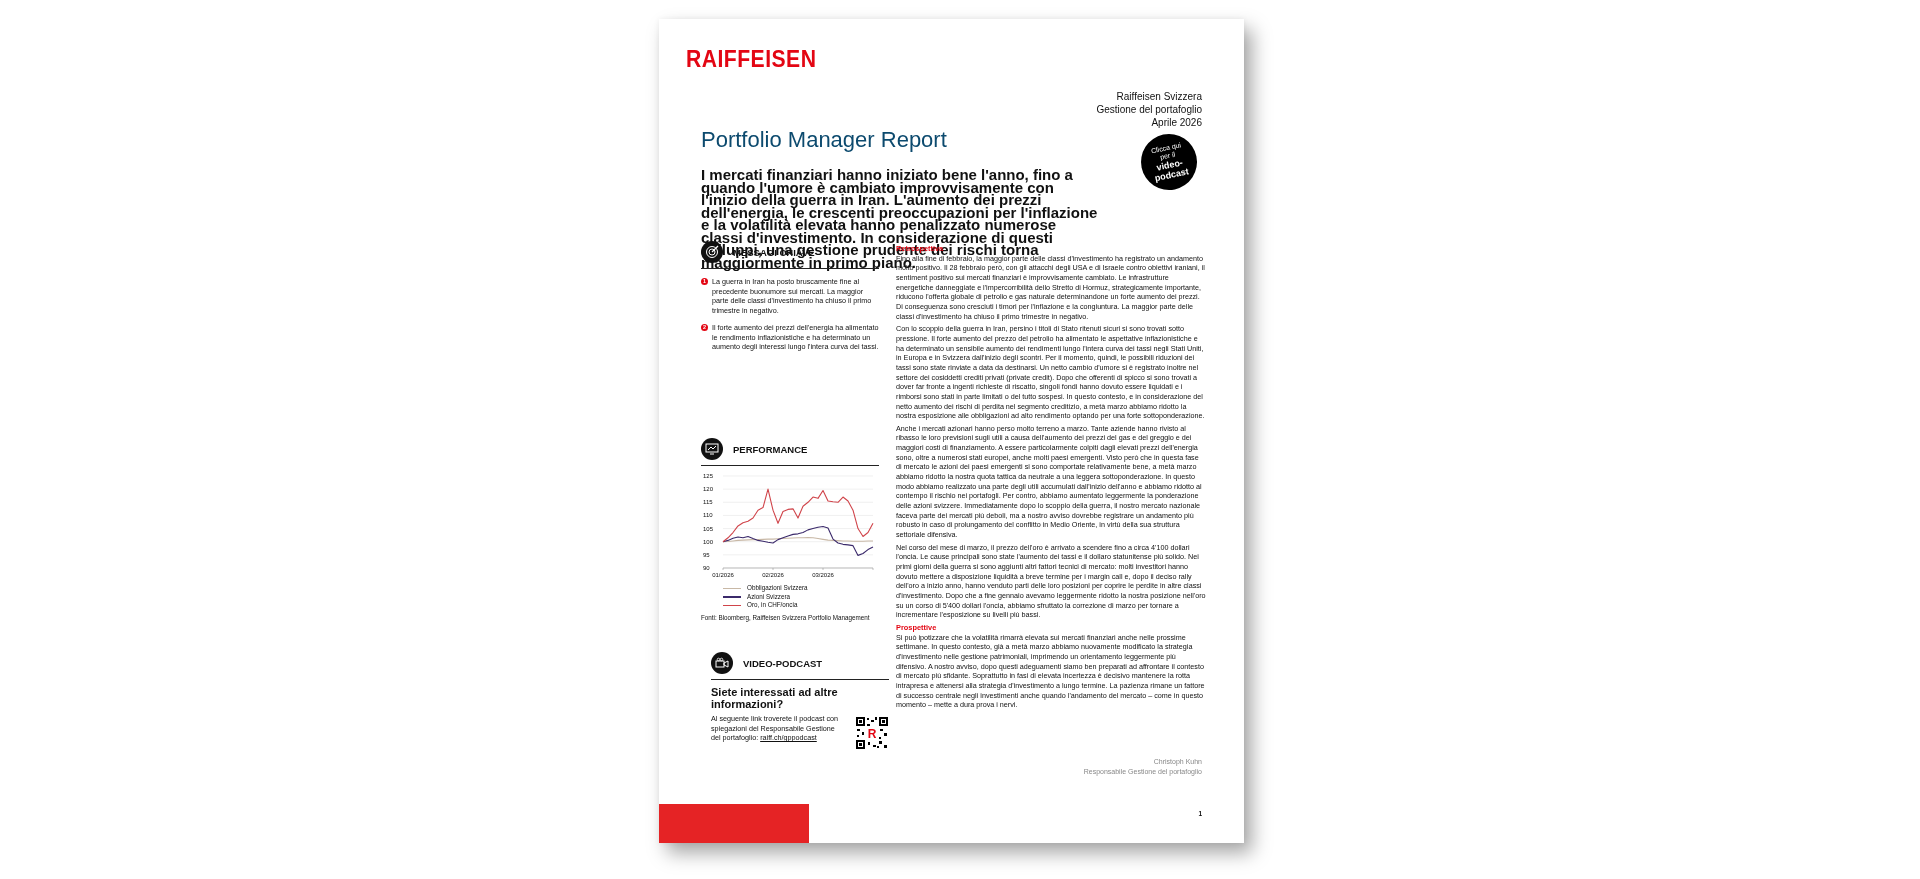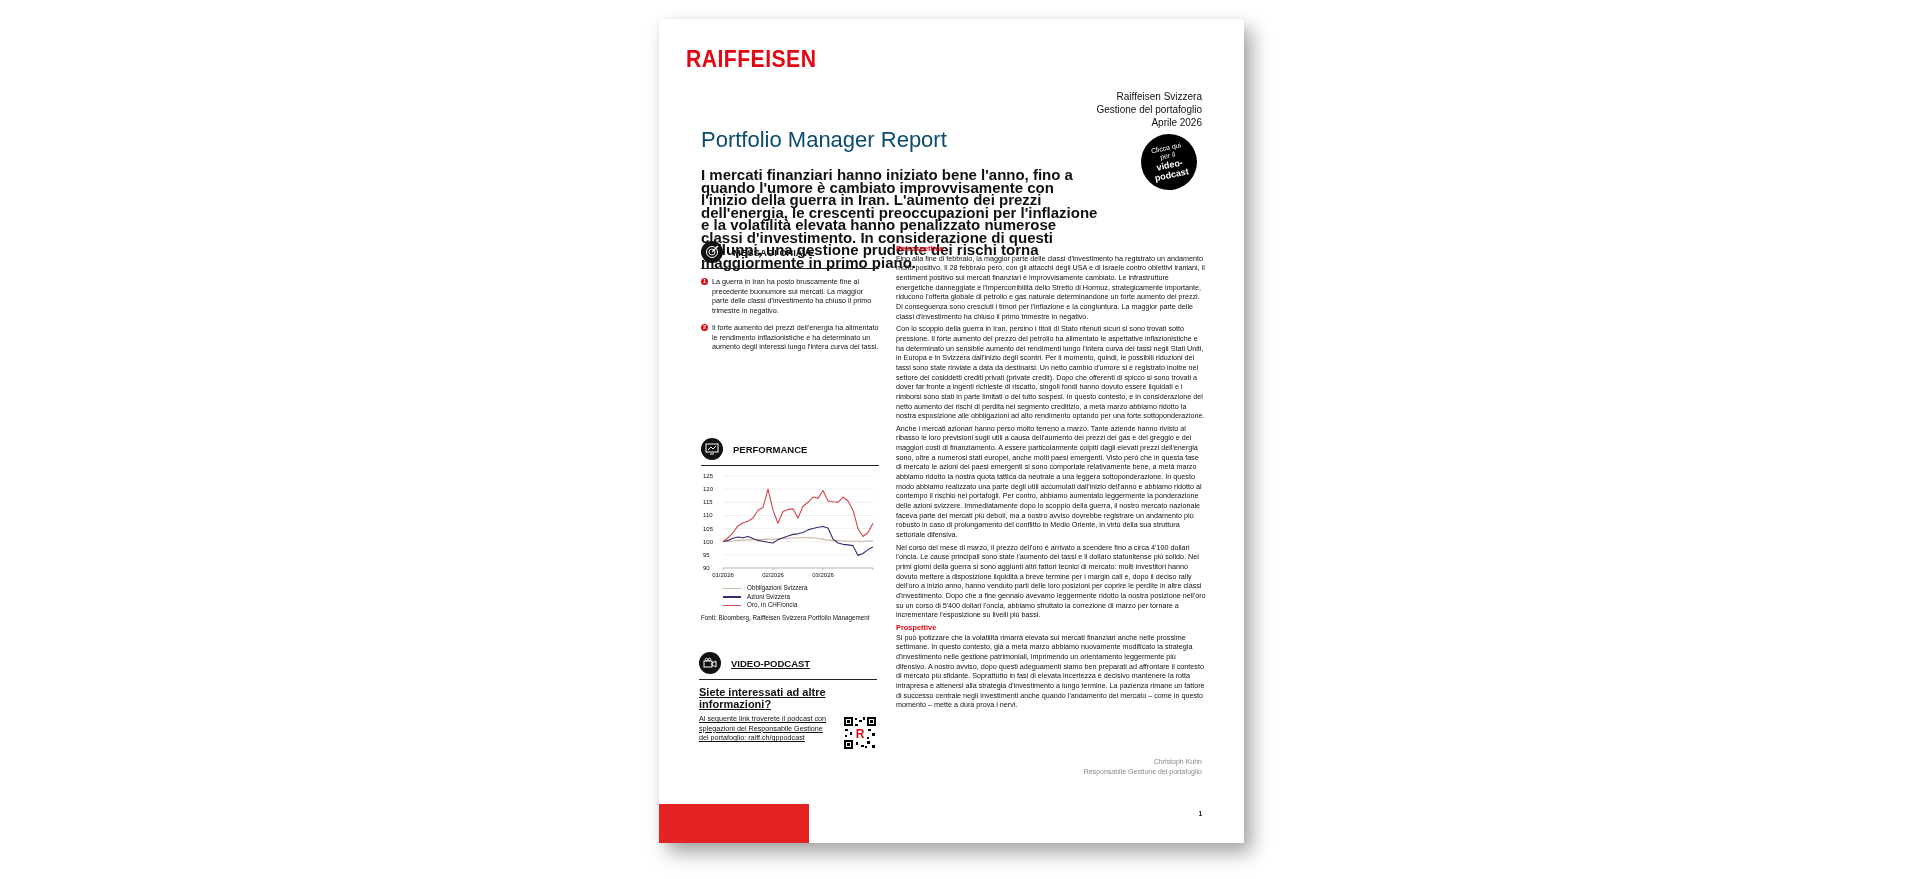--- a/index.html
+++ b/index.html
@@ -19,21 +19,21 @@
   .sechead .lbl { font-size:9.5px; font-weight:bold; }
   .kmsg { list-style:none; margin:8px 0 0 0; padding:0; }
   .kmsg li { display:flex; gap:4px; font-size:7.2px; line-height:9.7px; margin-bottom:7px; }
   .kmsg .num { flex:0 0 auto; width:7px; height:7px; border-radius:50%; background:#e30613; color:#fff; font-size:5.5px; line-height:7px; text-align:center; font-weight:bold; margin-top:1px; }
   .perf { position:absolute; left:42px; top:419px; width:178px; }
   .chart { margin-top:6px; position:relative; width:178px; height:110px; }
   .legend { margin-top:2px; font-size:6.3px; line-height:8.6px; }
   .legend .it { display:flex; align-items:center; gap:6px; padding-left:22px; }
   .legend .sw { width:18px; height:1.6px; }
   .source { font-size:6.3px; margin-top:4px; }
-  .vp { position:absolute; left:40px; top:633px; width:178px;text-decoration:underline; }
+  .vp { position:absolute; left:52px; top:633px; width:178px; }
   .vp .q { font-size:11px; font-weight:bold; margin-top:6px; }
   .vp .body { display:flex; justify-content:space-between; margin-top:4px; }
   .vp .txt { font-size:7.2px; line-height:9.7px; width:135px; }
   .vp .txt .lk { text-decoration:underline; }
   .qr { width:34px; height:34px; margin-top:2px; }
   .rightcol { position:absolute; left:237px; top:225px; width:310px; font-size:7.2px; line-height:9.65px; color:#111; }
   .rightcol .h { color:#e30613; font-weight:bold; font-size:7.4px; }
   .rightcol p { margin:0 0 3px 0; text-align:left; }
   .sign { position:absolute; right:42px; top:738px; text-align:right; font-size:7px; line-height:10px; color:#888; }
   .pnum { position:absolute; right:42px; top:791px; font-size:6.5px; font-weight:bold; }

